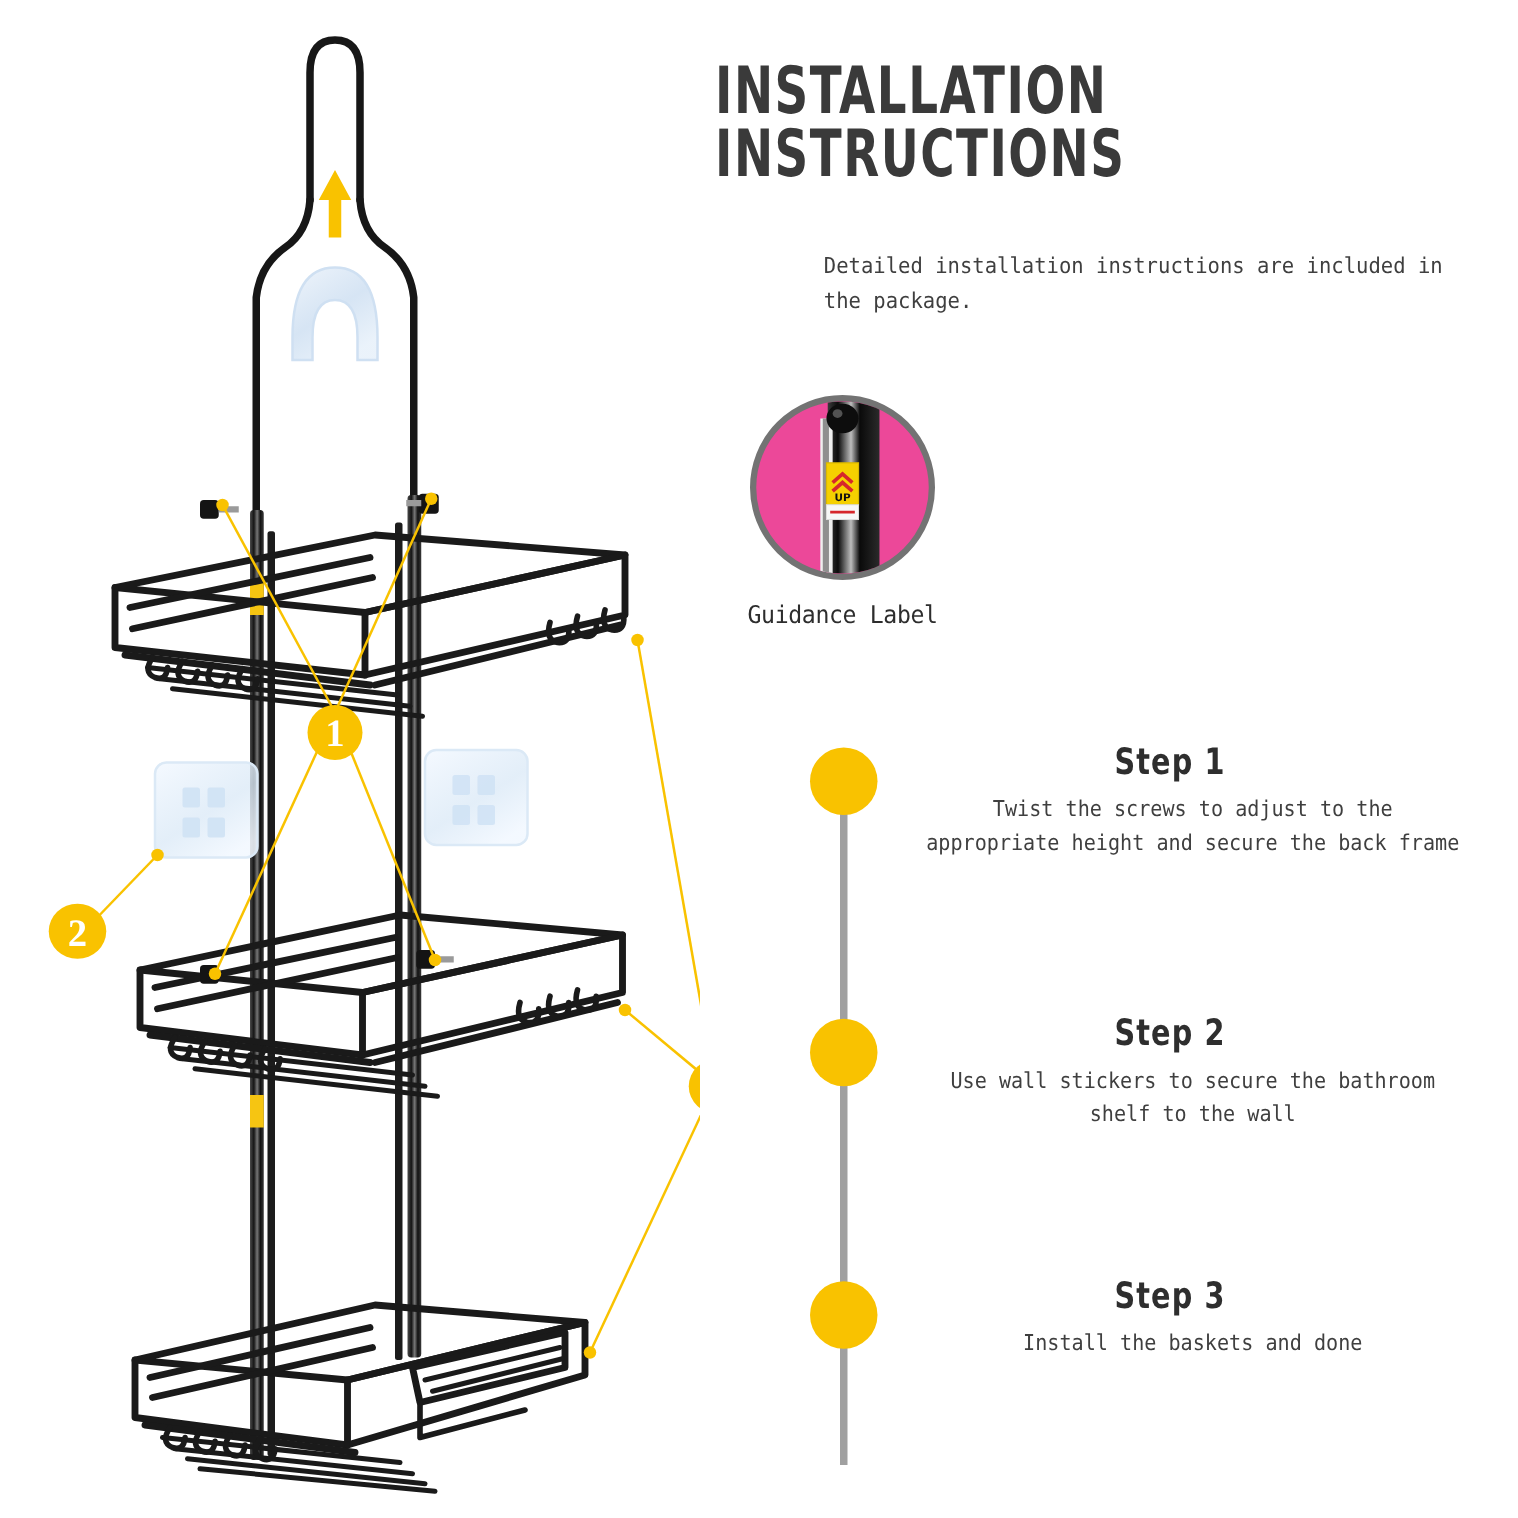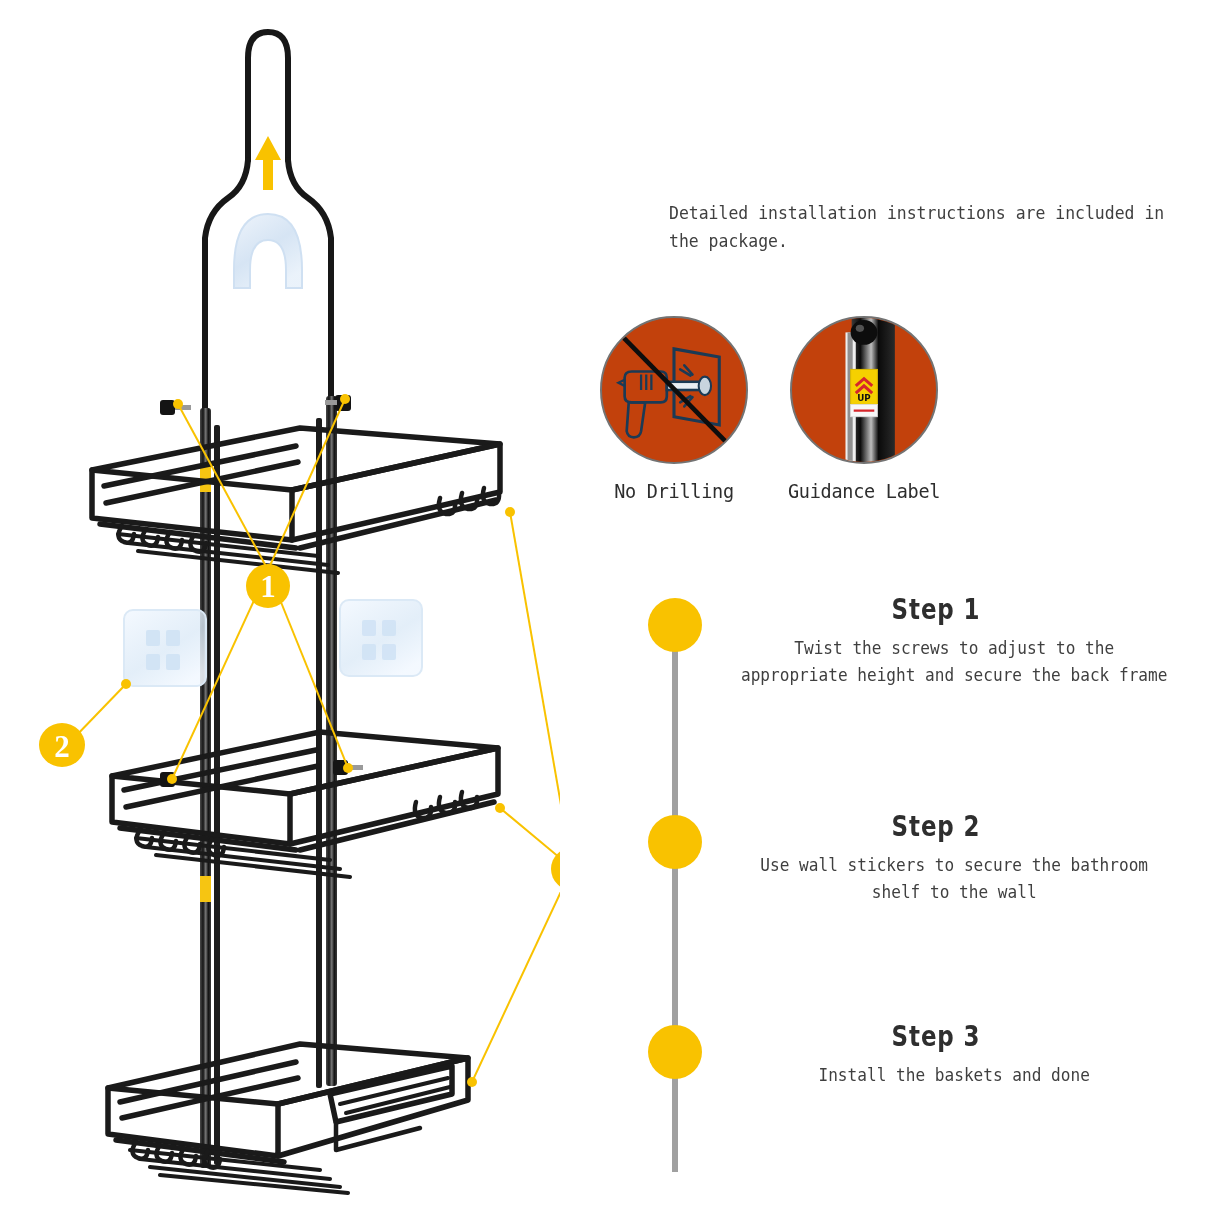--- a/index.html
+++ b/index.html
@@ -47,21 +47,21 @@
     letter-spacing: 1.5px;
     color: #3a3a3a;
     transform: scaleX(0.80);
     transform-origin: left center;
     white-space: nowrap;
   }
 
   
   #intro-block {
     position: absolute;
-    left: 76px;
+    left: 66px;
     top: 199px;
     width: 560px;
     display: flex;
     align-items: flex-end;
     padding-left: 16px;
   }
   #intro-bar {
     width: 3px;
     background: #3a3a3a;
     flex: 0 0 3px;
@@ -84,25 +84,25 @@
     top: 316px;
     width: 600px;
     display: flex;
     justify-content: flex-start;
     gap: 30px;
   }
   .badge { width: 160px; text-align: center; }
   .badge-circle {
     width: 148px; height: 148px;
     margin: 0 auto;
-    border: 2px solid #737373;
+    border: 5px solid #737373;
     border-radius: 50%;
     position: relative;
     overflow: hidden;
-    background: #c2410c;
+    background: #ec4899;
     box-sizing: border-box;
   }
   .badge-circle svg { display:block; width:100%; height:100%; }
   .badge-label {
     margin-top: 16px;
     font-family: "DejaVu Sans Mono", monospace;
     font-size: 19.5px;
     font-weight: 400;
     color: #2d2d2d;
     letter-spacing: -0.3px;
@@ -362,54 +362,33 @@
       </g>
       <g>
         <ellipse cx="574" cy="869" rx="23" ry="22" fill="#F9C200"></ellipse>
         <text id="callout-num-3" x="574" y="881" text-anchor="middle" font-family="Liberation Serif, serif" font-size="31" font-weight="700" fill="#ffffff">3</text>
       </g>
     </svg>
   </div>
 
   <div id="content-panel">
 
+    <div id="title-block">
+      <div class="title-line">INSTALLATION</div>
+      <div class="title-line">INSTRUCTIONS</div>
+    </div>
 
     <div id="intro-block">
       <div id="intro-bar"></div>
       <div id="intro-text">Detailed installation instructions are included in the package.</div>
     </div>
 
     <div id="badges">
 
 
-      <div class="badge">
-        <div class="badge-circle">
-          <svg viewBox="0 0 140 140" xmlns="http://www.w3.org/2000/svg">
-
-            <path d="M70 30 L114 38 L114 104 L70 96 Z" fill="none" stroke="#1B3A55" stroke-width="3"></path>
-
-            <rect x="63" y="62" width="34" height="8" fill="#e9eef3" stroke="#1B3A55" stroke-width="2.5"></rect>
-            <ellipse cx="100" cy="66" rx="6" ry="9" fill="#c8d4de" stroke="#1B3A55" stroke-width="2"></ellipse>
-            <path d="M76 50 l10 6 M80 46 l8 9" stroke="#1B3A55" stroke-width="2.5" fill="none" stroke-linecap="round"></path>
-            <path d="M76 82 l10 -6 M80 86 l8 -9" stroke="#1B3A55" stroke-width="2.5" fill="none" stroke-linecap="round"></path>
-
-            <path d="M22 58 q0 -6 7 -6 l28 0 q6 0 6 6 l0 18 q0 6 -6 6 l-28 0 q-7 0 -7 -6 Z" fill="none" stroke="#1B3A55" stroke-width="2.6"></path>
-            <line x1="38" y1="55" x2="38" y2="70" stroke="#1B3A55" stroke-width="2.2"></line>
-            <line x1="43" y1="55" x2="43" y2="70" stroke="#1B3A55" stroke-width="2.2"></line>
-            <line x1="48" y1="55" x2="48" y2="70" stroke="#1B3A55" stroke-width="2.2"></line>
-
-            <path d="M26 82 l16 0 l-4 28 q-1 6 -7 6 q-6 0 -7 -6 Z" fill="none" stroke="#1B3A55" stroke-width="2.6"></path>
-
-            <path d="M22 60 l-6 3 l6 3" fill="none" stroke="#1B3A55" stroke-width="2.2"></path>
-
-            <line x1="20" y1="18" x2="122" y2="122" stroke="#0d0d0d" stroke-width="4.5"></line>
-          </svg>
-        </div>
-        <div class="badge-label">No Drilling</div>
-      </div>
 
       <div class="badge">
         <div class="badge-circle">
           <svg viewBox="0 0 140 140" xmlns="http://www.w3.org/2000/svg">
             <defs>
               <linearGradient id="poleG2" x1="0" y1="0" x2="1" y2="0">
                 <stop offset="0%" stop-color="#3a3a3a"></stop>
                 <stop offset="20%" stop-color="#0a0a0a"></stop>
                 <stop offset="45%" stop-color="#bdbdbd"></stop>
                 <stop offset="62%" stop-color="#0a0a0a"></stop>

